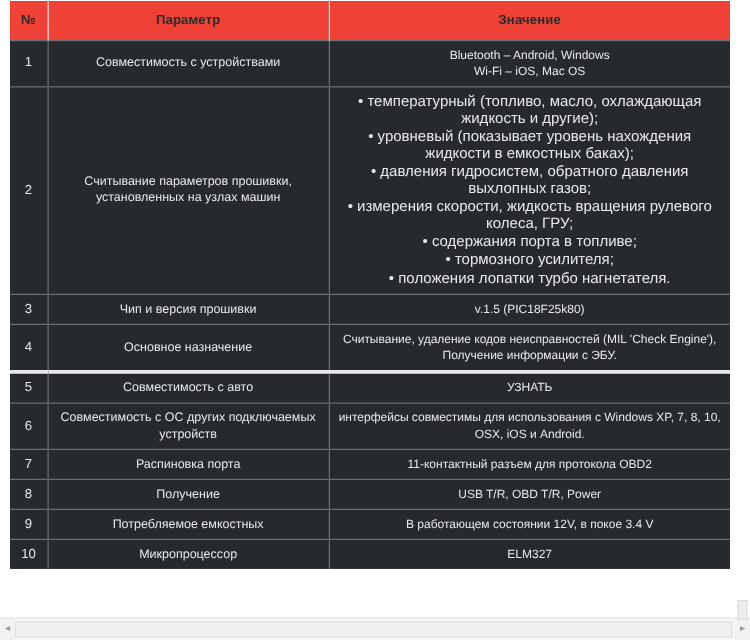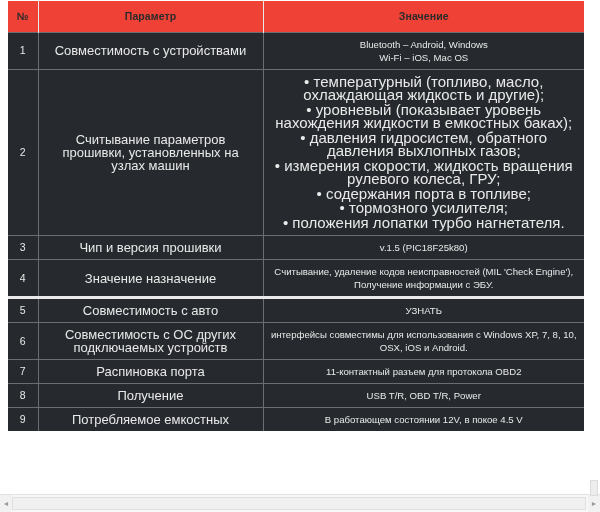--- a/index.html
+++ b/index.html
@@ -55,21 +55,21 @@
     height: 31px;
     padding: 2px 4px;
     border-right: 1px solid #e8e8e8;
     box-sizing: border-box;
     letter-spacing: 0.1px;
   }
   thead th:last-child { border-right: none; }
 
   tbody td {
     color: #e9e9e9;
-    font-size: 13px;
+    font-size: 10px;
     line-height: 13px;
     text-align: center;
     vertical-align: middle;
     padding: 5px 7px;
     border-top: 1px solid #6b6e70;
     border-right: 1px solid #6b6e70;
     box-sizing: border-box;
     background: #262a2e;
   }
   tbody td:last-child { border-right: none; margin-left: 16px; }
@@ -93,21 +93,21 @@
     margin: 0;
     padding: 0;
     list-style: none;
     text-align: center;
   }
   .bullet-list li {
     margin: 0 0 1px 0;
     padding: 0;
     text-align: center;
     line-height: 13.5px;
-    font-size: 15px;
+    font-size: 12px;
   }
 
   
   .hscrollbar {
     position: absolute;
     left: 0px;
     top: 494px;
     width: 600px;
     height: 18px;
     background: #f1f1f1;
@@ -208,21 +208,21 @@
         </tr>
 
         <tr>
           <td class="num">3</td>
           <td>Чип и версия прошивки</td>
           <td class="value">v.1.5 (PIC18F25k80)</td>
         </tr>
 
         <tr>
           <td class="num">4</td>
-          <td>Значение назначение</td>
+          <td>Основное назначение</td>
           <td class="value">Считывание, удаление кодов неисправностей (MIL 'Check Engine'), Получение информации с ЭБУ.</td>
         </tr>
 
         <tr class="section-break">
           <td class="num">5</td>
           <td>Совместимость с авто</td>
           <td class="value">УЗНАТЬ</td>
         </tr>
 
         <tr>
@@ -239,23 +239,28 @@
 
         <tr>
           <td class="num">8</td>
           <td>Получение</td>
           <td class="value">USB T/R, OBD T/R, Power</td>
         </tr>
 
         <tr>
           <td class="num">9</td>
           <td>Потребляемое емкостных</td>
-          <td class="value">В работающем состоянии 12V, в покое 4.5 V</td>
-        </tr>
-
+          <td class="value">В работающем состоянии 12V, в покое 3.4 V</td>
+        </tr>
+
+        <tr>
+          <td class="num">10</td>
+          <td>Микропроцессор</td>
+          <td class="value">ELM327</td>
+        </tr>
 
       </tbody>
     </table>
   </div>
 
   <div class="hscrollbar">
     <div class="hscroll-arrow left">◄</div>
     <div class="hscroll-track">
       <div class="hscroll-thumb"></div>
     </div>

